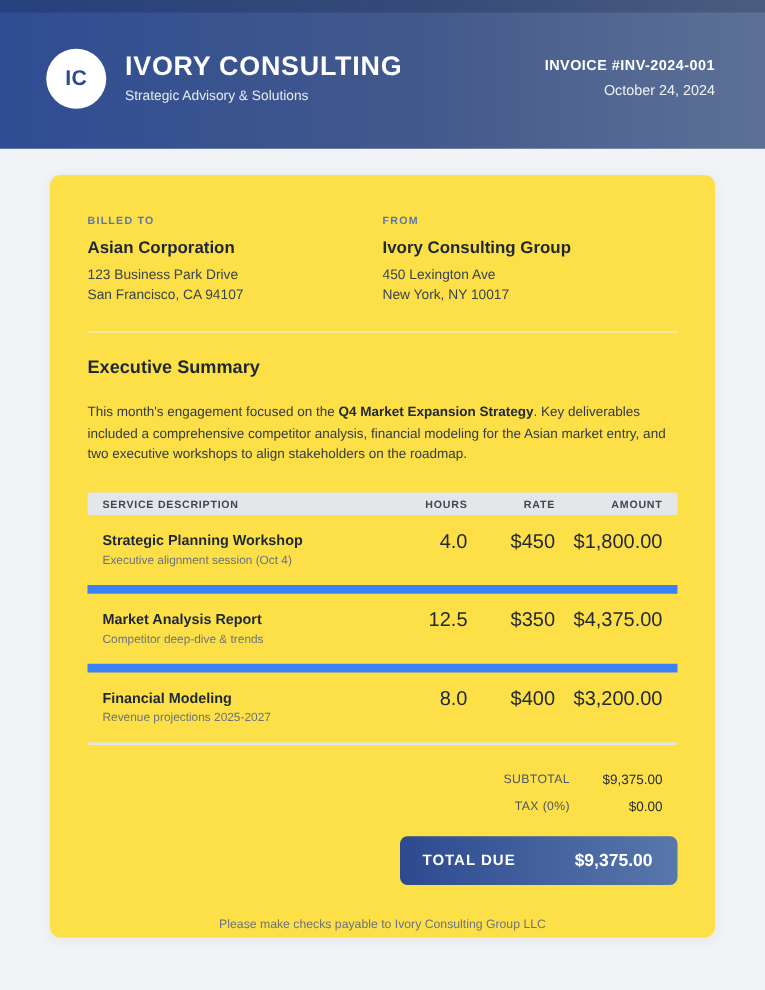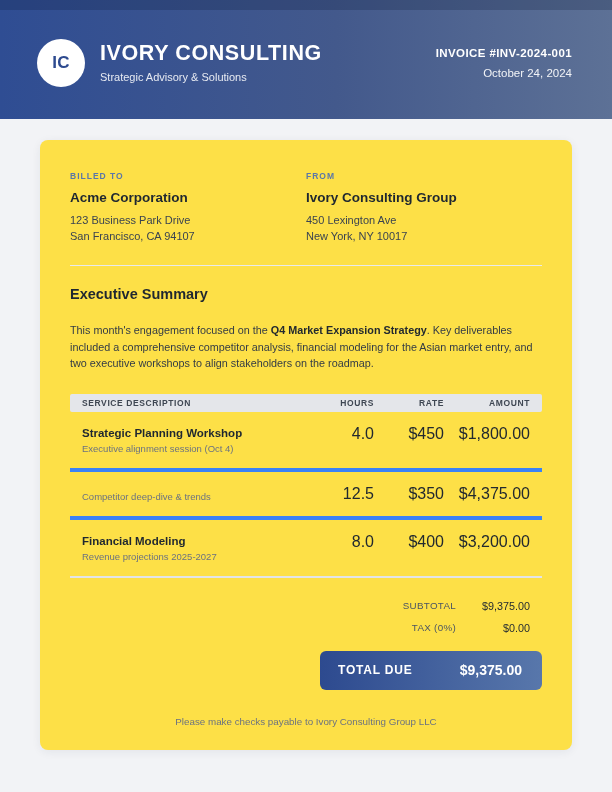--- a/index.html
+++ b/index.html
@@ -138,21 +138,21 @@
     padding: 0 12px;
     font-size: 8.5px;
     font-weight: bold;
     letter-spacing: 0.6px;
     color: #3f4753;
   }
   .svc-row {
     display: flex;
     align-items: flex-start;
     padding: 15px 12px 14px 12px;
-    border-bottom: 4px solid #3b82f6;
+    border-bottom: 7px solid #3b82f6;
   }
   .svc-row:last-child { border-bottom: 2px solid #e2e4e8; }
   .col-desc { flex: 1 1 auto; }
   .col-hours { flex: 0 0 70px; text-align: right; }
   .col-rate  { flex: 0 0 70px; text-align: right; }
   .col-amount{ flex: 0 0 86px; text-align: right; }
   .svc-title {
     font-size: 11.5px;
     font-weight: bold;
     color: #1f2730;
@@ -238,21 +238,21 @@
         <div class="invoice-date">October 24, 2024</div>
       </div>
     </div>
   </div>
 
   <div class="card">
 
     <div class="parties">
       <div class="party">
         <div class="party-label">BILLED TO</div>
-        <div class="party-name">Acme Corporation</div>
+        <div class="party-name">Asian Corporation</div>
         <div class="party-addr">
           <div>123 Business Park Drive</div>
           <div>San Francisco, CA 94107</div>
         </div>
       </div>
       <div class="party">
         <div class="party-label">FROM</div>
         <div class="party-name">Ivory Consulting Group</div>
         <div class="party-addr">
           <div>450 Lexington Ave</div>
@@ -281,20 +281,21 @@
           <div class="svc-title">Strategic Planning Workshop</div>
           <div class="svc-sub">Executive alignment session (Oct 4)</div>
         </div>
         <div class="col-hours svc-num">4.0</div>
         <div class="col-rate svc-num">$450</div>
         <div class="col-amount svc-num">$1,800.00</div>
       </div>
 
       <div class="svc-row">
         <div class="col-desc">
+          <div class="svc-title">Market Analysis Report</div>
           <div class="svc-sub">Competitor deep-dive &amp; trends</div>
         </div>
         <div class="col-hours svc-num">12.5</div>
         <div class="col-rate svc-num">$350</div>
         <div class="col-amount svc-num">$4,375.00</div>
       </div>
 
       <div class="svc-row">
         <div class="col-desc">
           <div class="svc-title">Financial Modeling</div>

